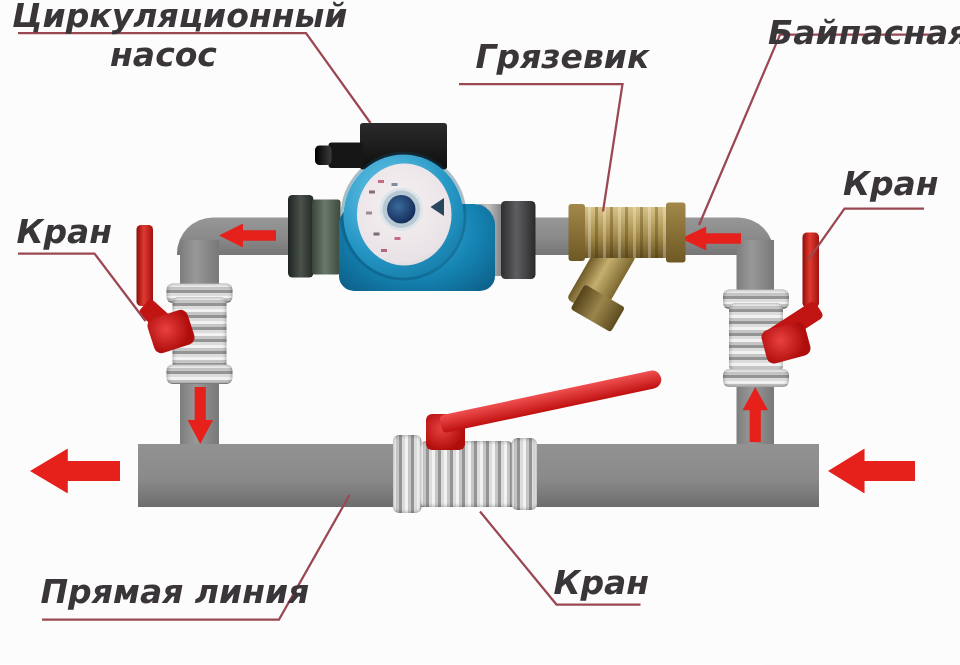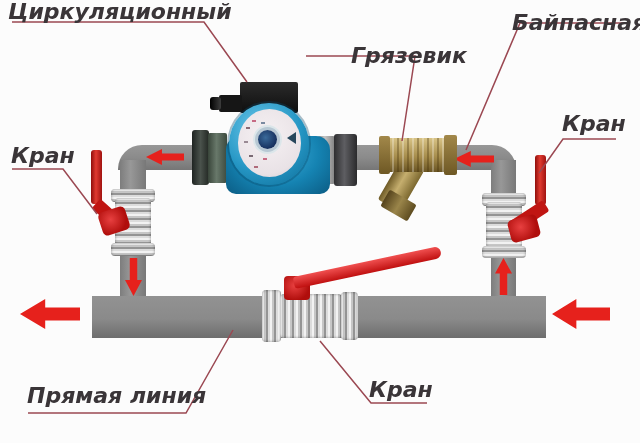--- a/index.html
+++ b/index.html
@@ -94,20 +94,21 @@
     <polyline points="12,22 204,22 247,82"></polyline>
     <polyline points="12,169 63,169 97,214"></polyline>
     <polyline points="306,56 415,56 402,141"></polyline>
     <polyline points="628,23 520,23 466,150"></polyline>
     <polyline points="616,139 563,139 539,173"></polyline>
     <polyline points="28,413 186,413 233,330"></polyline>
     <polyline points="427,403 371,403 320,341"></polyline>
   </svg>
 
   <div class="abs lbl lbl-c" style="left:8px;top:0;width:202px;">Циркуляционный</div>
-  <div class="abs lbl" style="left:317px;top:44px;margin-left:34px;">Грязевик</div>
+  <div class="abs lbl lbl-c" style="left:8px;top:26px;width:202px;">насос</div>
+  <div class="abs lbl" style="left:317px;top:27px;">Грязевик</div>
   <div class="abs lbl lbl-c" style="left:512px;top:1px;width:122px;margin-top:10px;">Байпасная</div>
   <div class="abs lbl" style="left:11px;top:144px;">Кран</div>
   <div class="abs lbl" style="left:562px;top:112px;">Кран</div>
   <div class="abs lbl" style="left:27px;top:384px;">Прямая линия</div>
   <div class="abs lbl" style="left:369px;top:378px;">Кран</div>
 
 </div>
 
 </body></html>

